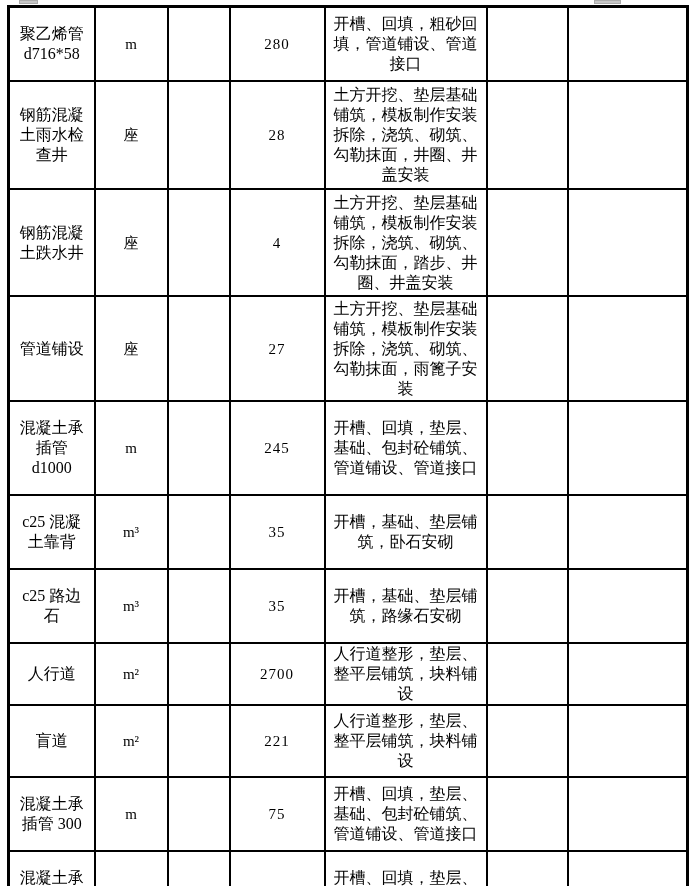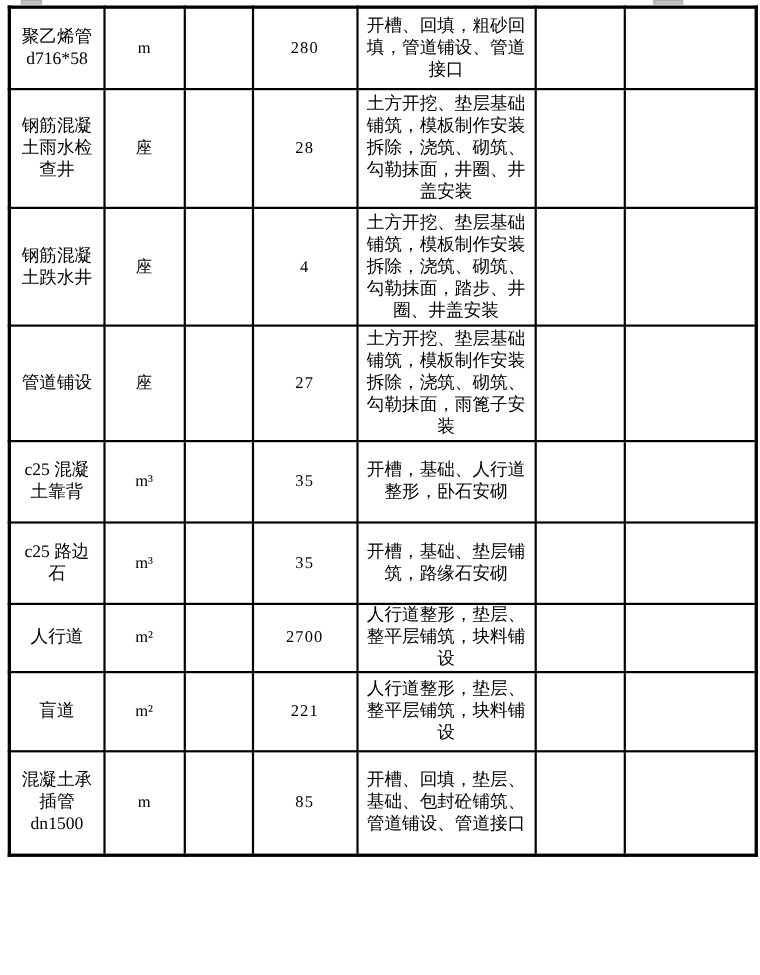--- a/index.html
+++ b/index.html
@@ -98,26 +98,35 @@
       </tr>
       <tr style="height: 105px;">
         <td class="item-cell">管道铺设</td>
         <td class="unit-cell">座</td>
         <td class="blank-cell"></td>
         <td class="qty-cell">27</td>
         <td class="work-cell">土方开挖、垫层基础铺筑，模板制作安装拆除，浇筑、砌筑、勾勒抹面，雨篦子安装</td>
         <td class="blank-cell"></td>
         <td class="blank-cell"></td>
       </tr>
+      <tr style="height: 70px;">
+        <td class="item-cell">混凝土承插管 d1000</td>
+        <td class="unit-cell">m</td>
+        <td class="blank-cell"></td>
+        <td class="qty-cell">245</td>
+        <td class="work-cell">开槽、回填，垫层、基础、包封砼铺筑、管道铺设、管道接口</td>
+        <td class="blank-cell"></td>
+        <td class="blank-cell"></td>
+      </tr>
       <tr style="height: 47px; margin-top: 24px;">
         <td class="item-cell">c25 混凝土靠背</td>
         <td class="unit-cell">m³</td>
         <td class="blank-cell"></td>
         <td class="qty-cell">35</td>
-        <td class="work-cell">开槽，基础、人行道整形，卧石安砌</td>
+        <td class="work-cell">开槽，基础、垫层铺筑，卧石安砌</td>
         <td class="blank-cell"></td>
         <td class="blank-cell"></td>
       </tr>
       <tr style="height: 33px;">
         <td class="item-cell">c25 路边石</td>
         <td class="unit-cell">m³</td>
         <td class="blank-cell"></td>
         <td class="qty-cell">35</td>
         <td class="work-cell">开槽，基础、垫层铺筑，路缘石安砌</td>
         <td class="blank-cell"></td>
@@ -134,20 +143,29 @@
       </tr>
       <tr style="height: 72px;">
         <td class="item-cell">盲道</td>
         <td class="unit-cell">m²</td>
         <td class="blank-cell"></td>
         <td class="qty-cell">221</td>
         <td class="work-cell">人行道整形，垫层、整平层铺筑，块料铺设</td>
         <td class="blank-cell"></td>
         <td class="blank-cell"></td>
       </tr>
+      <tr style="height: 70px;">
+        <td class="item-cell">混凝土承插管 300</td>
+        <td class="unit-cell">m</td>
+        <td class="blank-cell"></td>
+        <td class="qty-cell">75</td>
+        <td class="work-cell">开槽、回填，垫层、基础、包封砼铺筑、管道铺设、管道接口</td>
+        <td class="blank-cell"></td>
+        <td class="blank-cell"></td>
+      </tr>
       <tr style="height: 59px;">
         <td class="item-cell">混凝土承插管 dn1500</td>
         <td class="unit-cell">m</td>
         <td class="blank-cell"></td>
         <td class="qty-cell">85</td>
         <td class="work-cell">开槽、回填，垫层、基础、包封砼铺筑、管道铺设、管道接口</td>
         <td class="blank-cell"></td>
         <td class="blank-cell"></td>
       </tr>
     </tbody>

